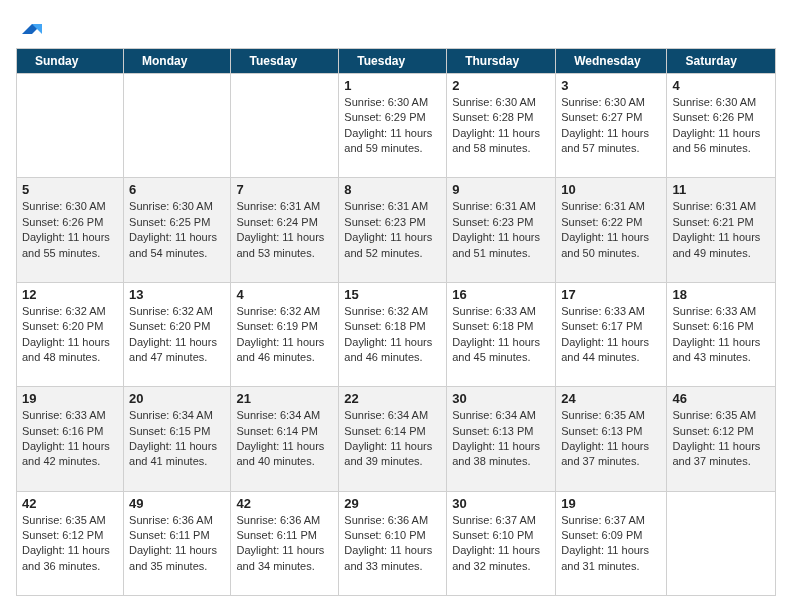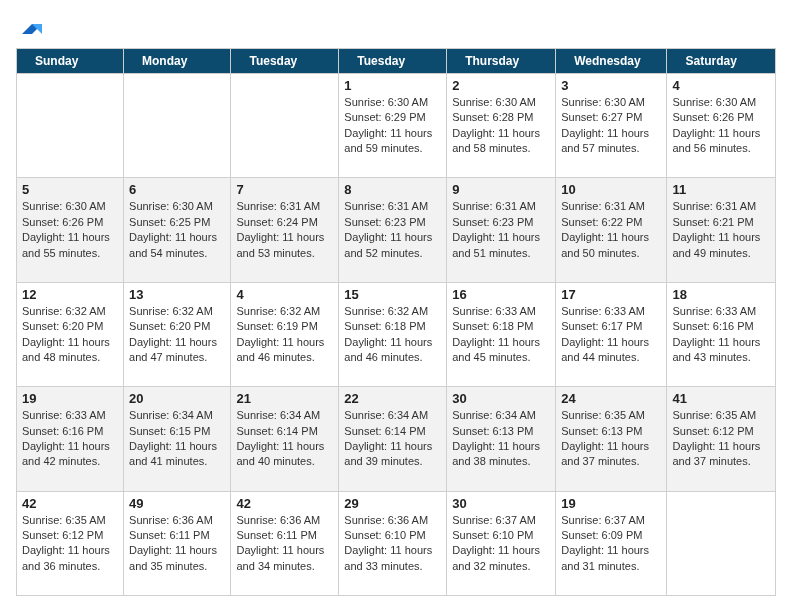--- a/index.html
+++ b/index.html
@@ -299,21 +299,21 @@
 and 38 minutes.</div>
           </td>
           <td class="alt-row">
             <div class="day-number">24</div>
             <div class="day-info" style="white-space: pre-line;">Sunrise: 6:35 AM
 Sunset: 6:13 PM
 Daylight: 11 hours
 and 37 minutes.</div>
           </td>
           <td class="alt-row">
-            <div class="day-number">41</div>
+            <div class="day-number">46</div>
             <div class="day-info" style="white-space: pre-line;">Sunrise: 6:35 AM
 Sunset: 6:12 PM
 Daylight: 11 hours
 and 37 minutes.</div>
           </td>
         </tr>
         <tr>
           <td>
             <div class="day-number">42</div>
             <div class="day-info" style="white-space: pre-line;">Sunrise: 6:35 AM

